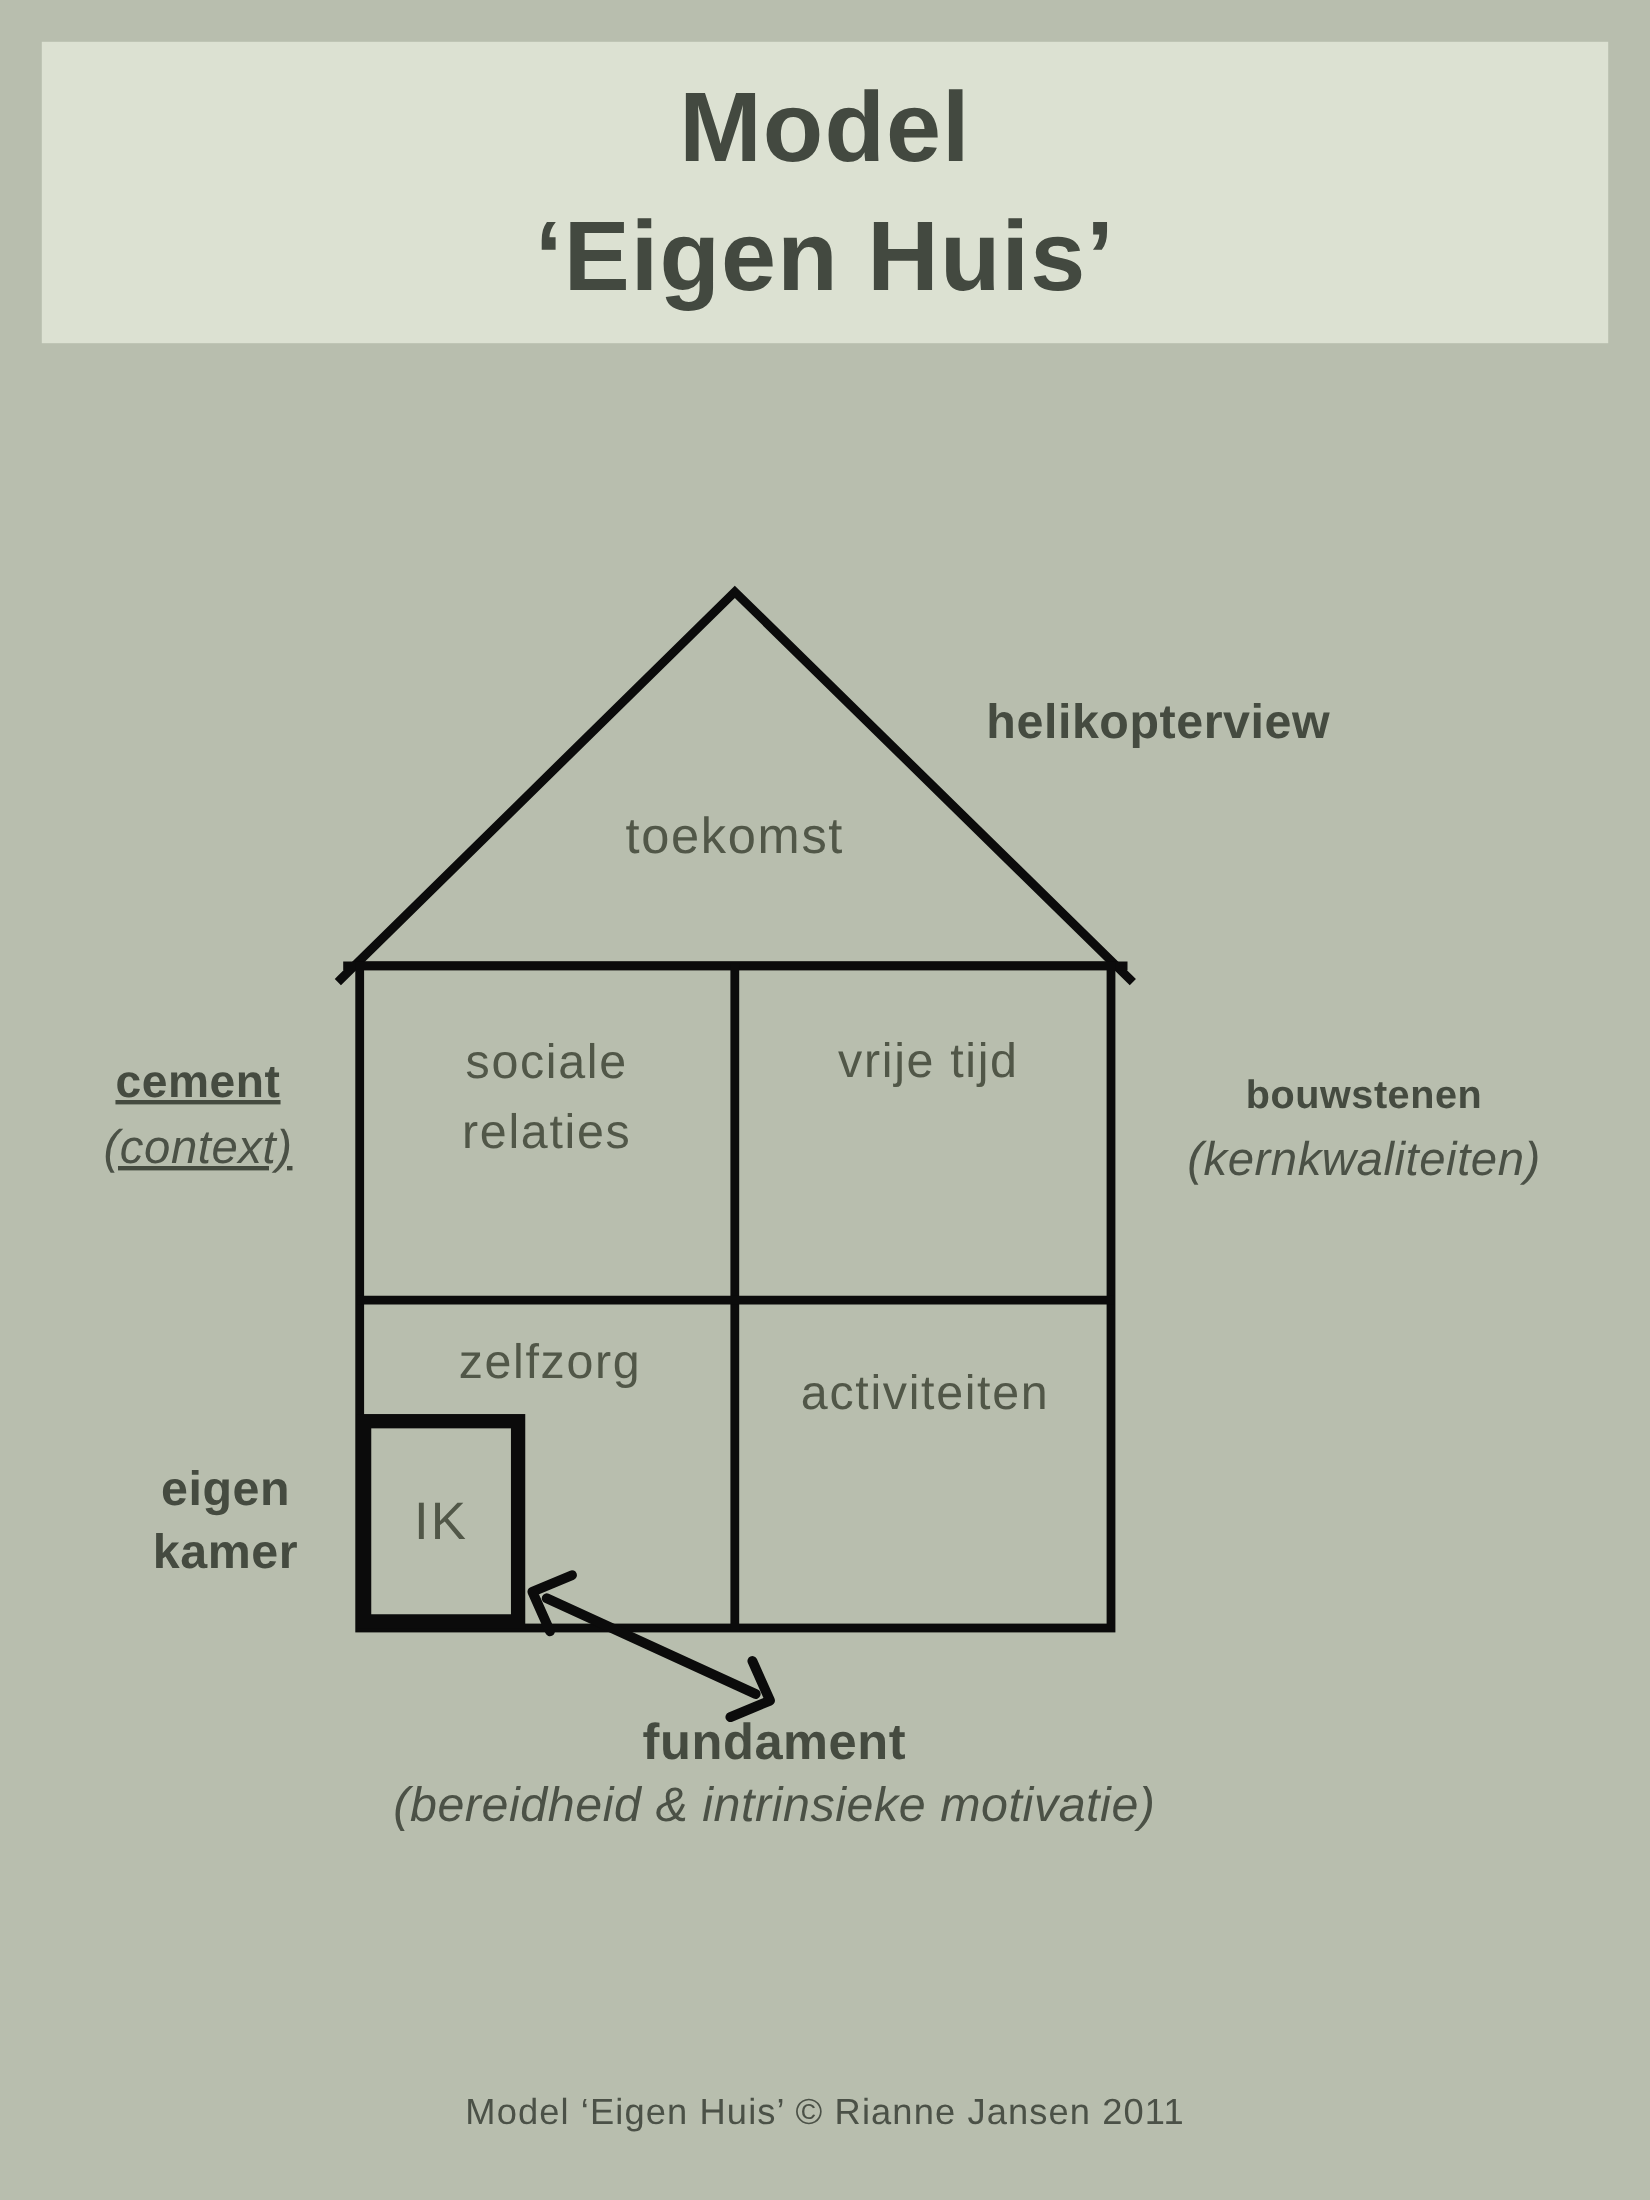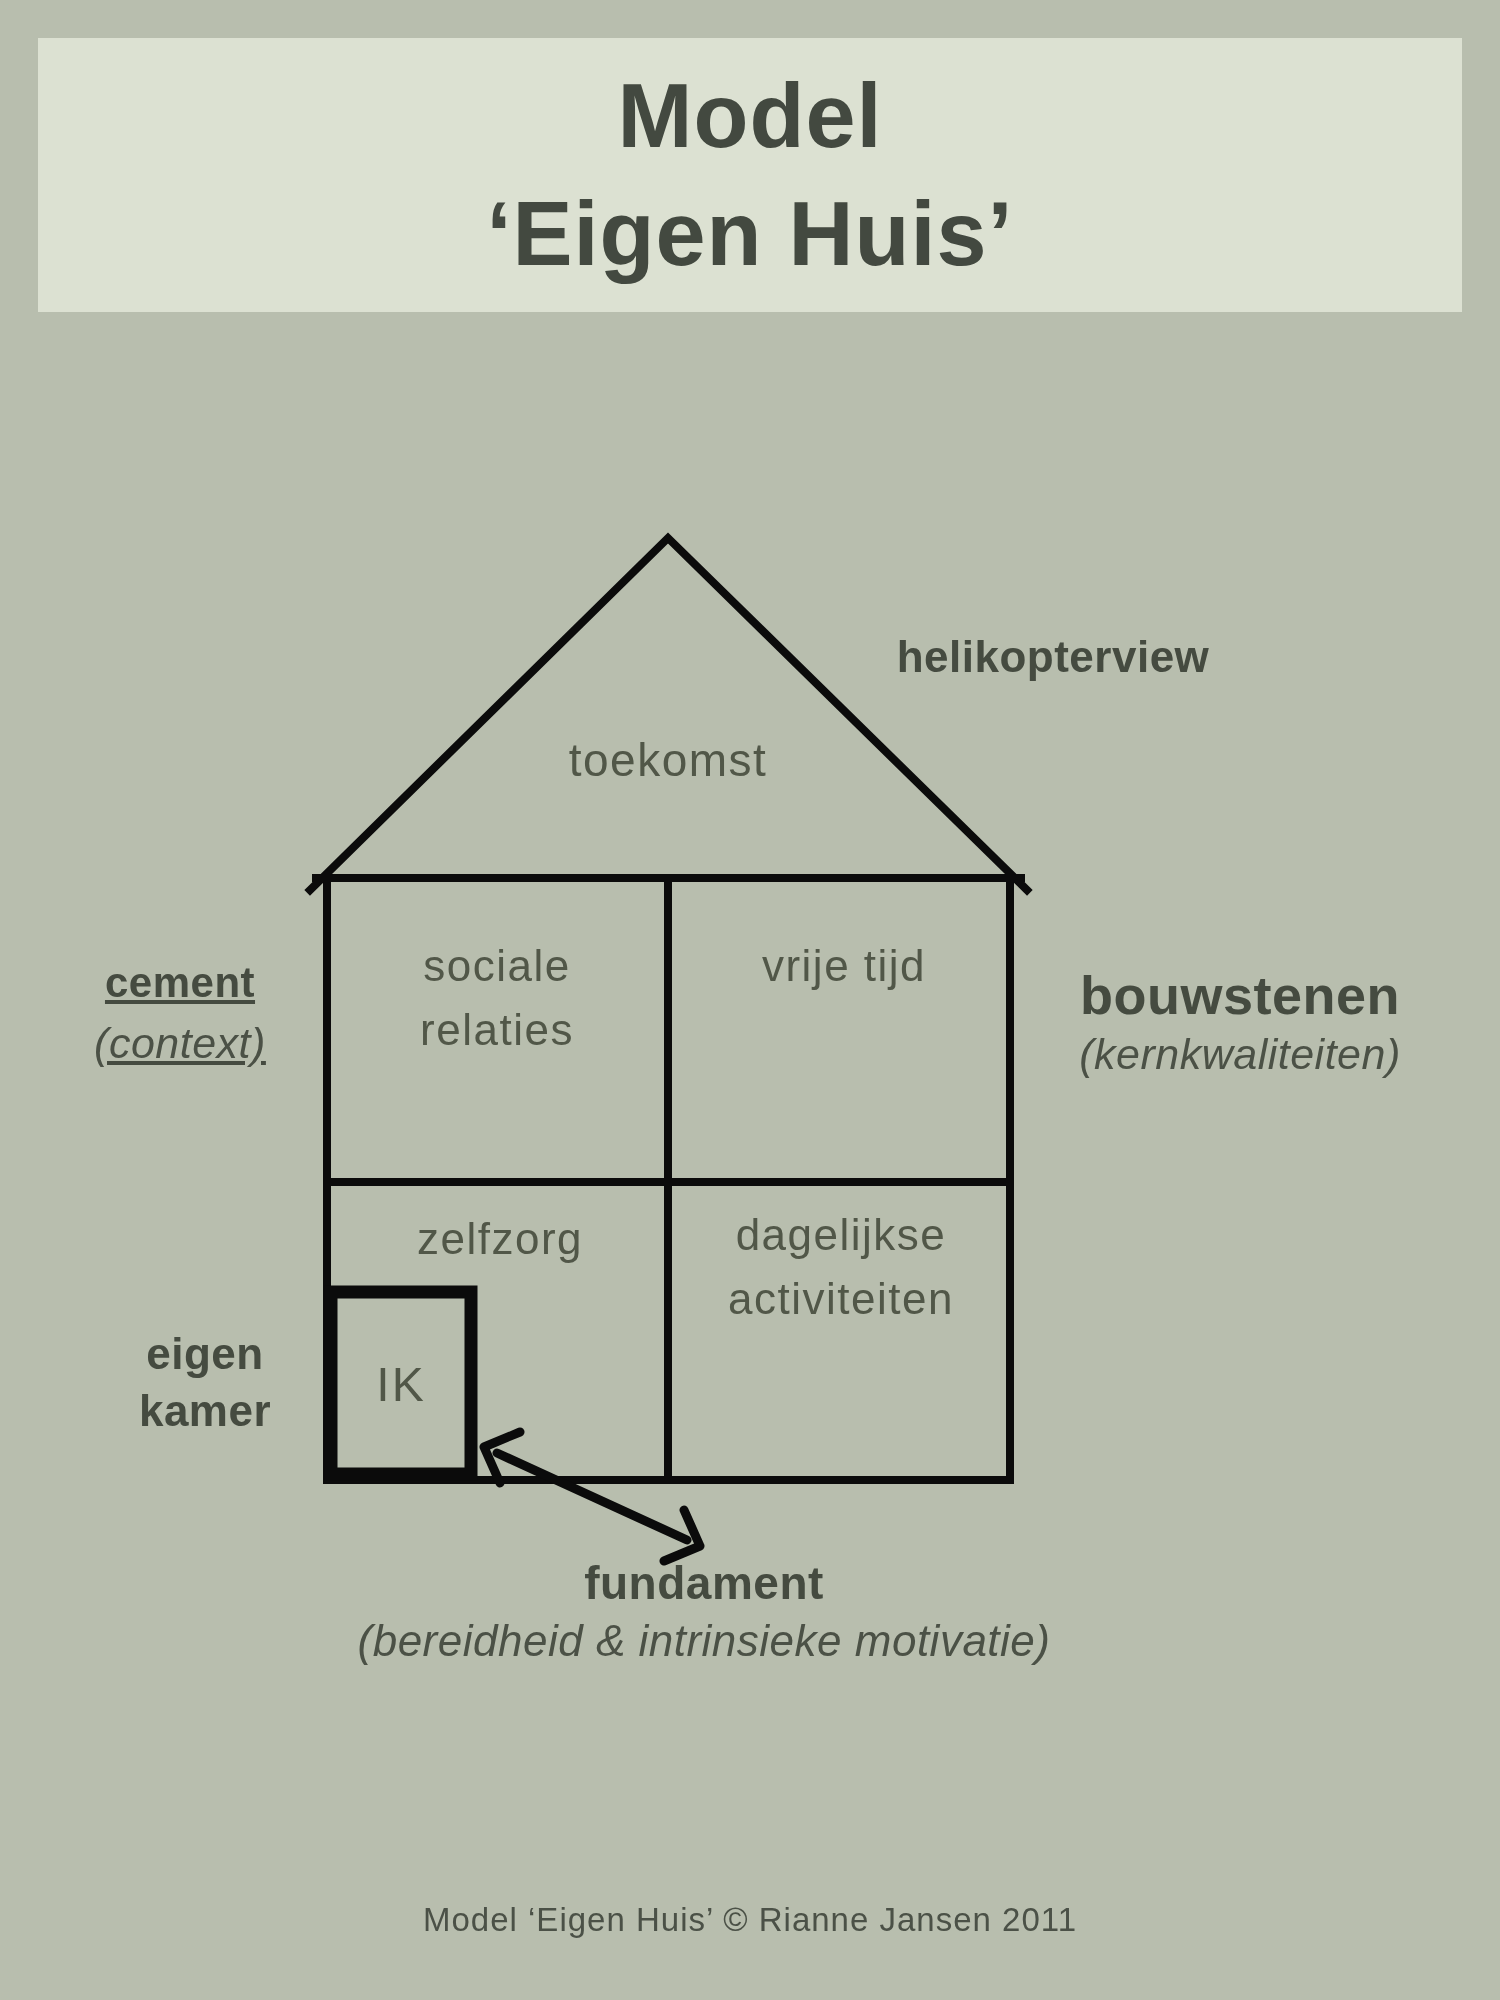--- a/index.html
+++ b/index.html
@@ -84,35 +84,34 @@
 <div class="abs center room-label two-line" style="left:497px;top:998px;">
   <div>sociale</div>
   <div>relaties</div>
 </div>
 
 <div class="abs center room-label" style="left:844px;top:965px;">vrije tijd</div>
 
 <div class="abs center room-label" style="left:500px;top:1238px;">zelfzorg</div>
 
 <div class="abs center room-label two-line" style="left:841px;top:1267px;">
-  <div>dagelijkse</div>
   <div>activiteiten</div>
 </div>
 
 <div class="abs center room-label ik-label" style="left:401px;top:1384px;">IK</div>
 
 <div class="abs center bold-label" style="left:1053px;top:657px;">helikopterview</div>
 
 <div class="abs center" style="left:180px;top:1013px;text-decoration:underline;">
   <div class="bold-label" style="font-size:42px;line-height:60px;">cement</div>
   <div class="italic-label" style="line-height:60px;text-align:center;">(context)</div>
 </div>
 
 <div class="abs center" style="left:1240px;top:1024px;">
-  <div class="bold-label" style="font-size:54px;line-height:60px;">bouwstenen</div>
+  <div class="bold-label" style="font-size:36px;line-height:60px;">bouwstenen</div>
   <div class="italic-label" style="line-height:58px;">(kernkwaliteiten)</div>
 </div>
 
 <div class="abs center" style="left:205px;top:1382px;">
   <div class="bold-label" style="line-height:57px;">eigen</div>
   <div class="bold-label" style="line-height:57px;">kamer</div>
 </div>
 
 <div class="abs center" style="left:704px;top:1612px;">
   <div class="bold-label" style="font-size:46px;line-height:58px;">fundament</div>

